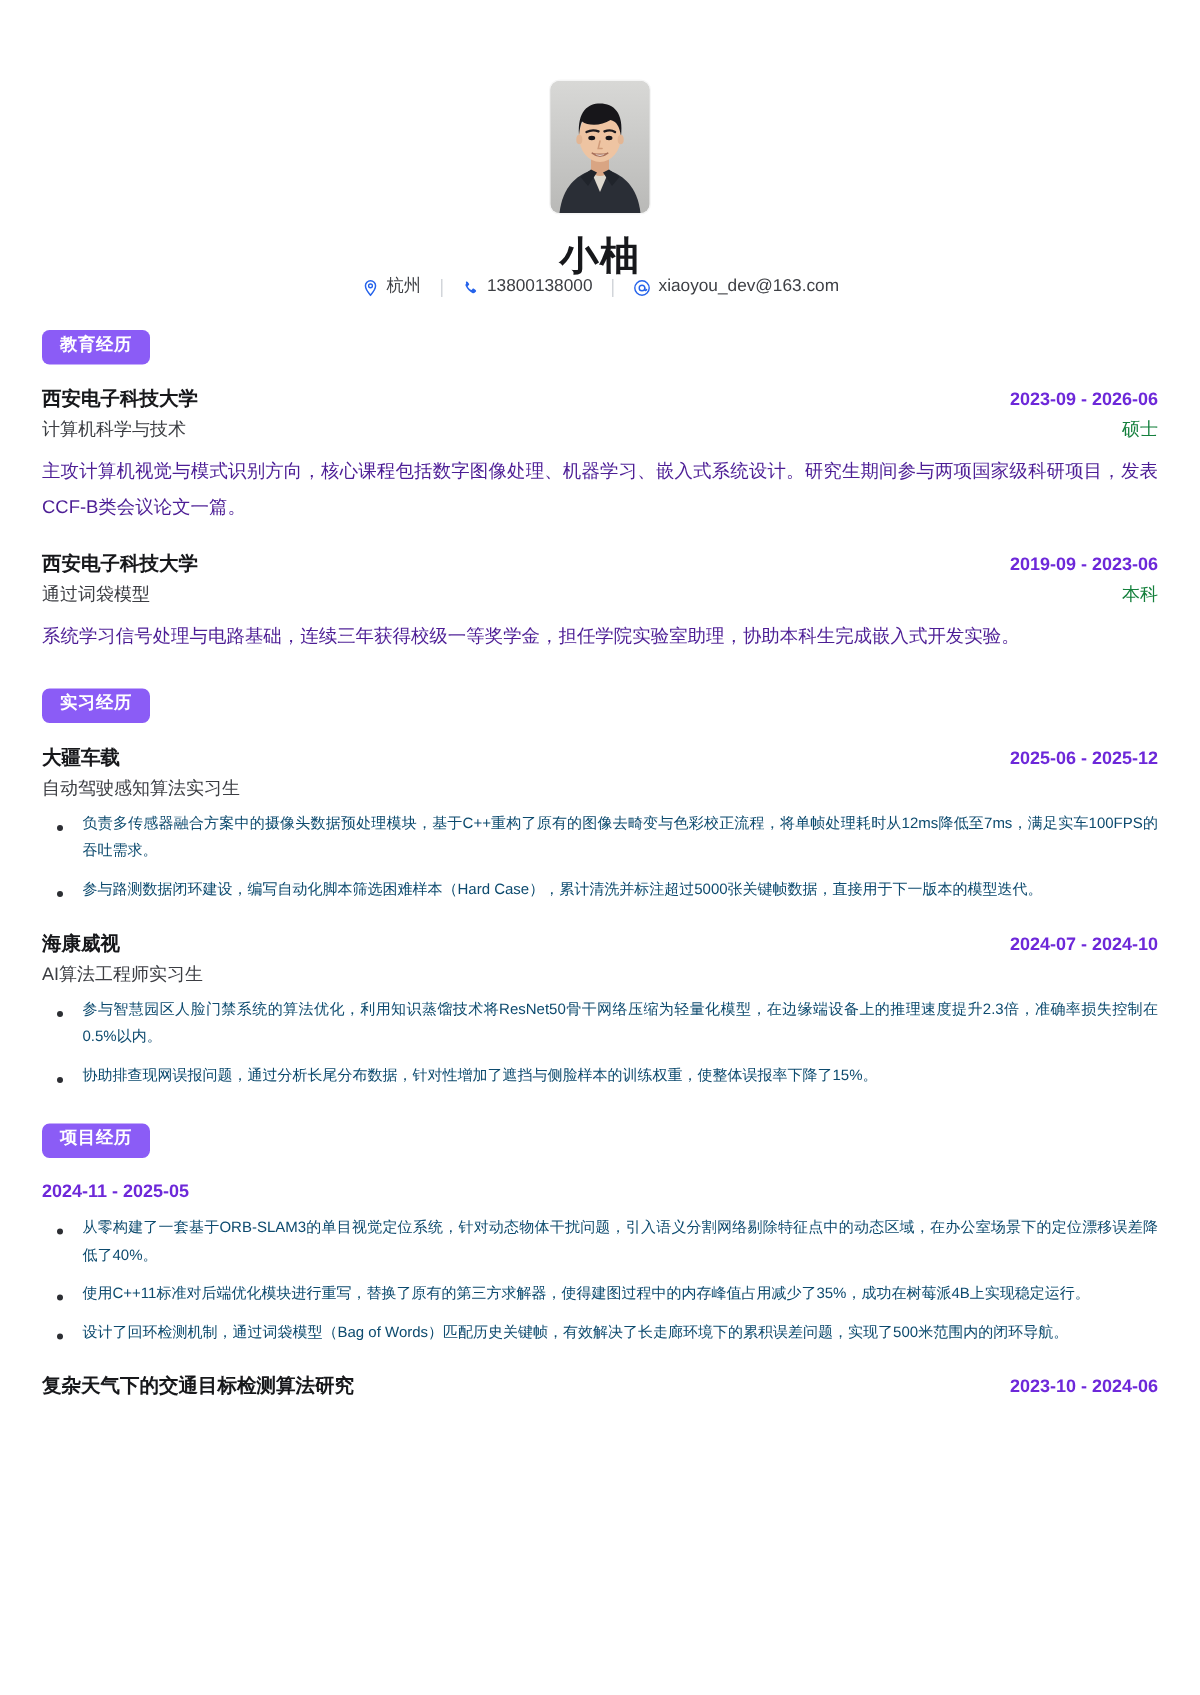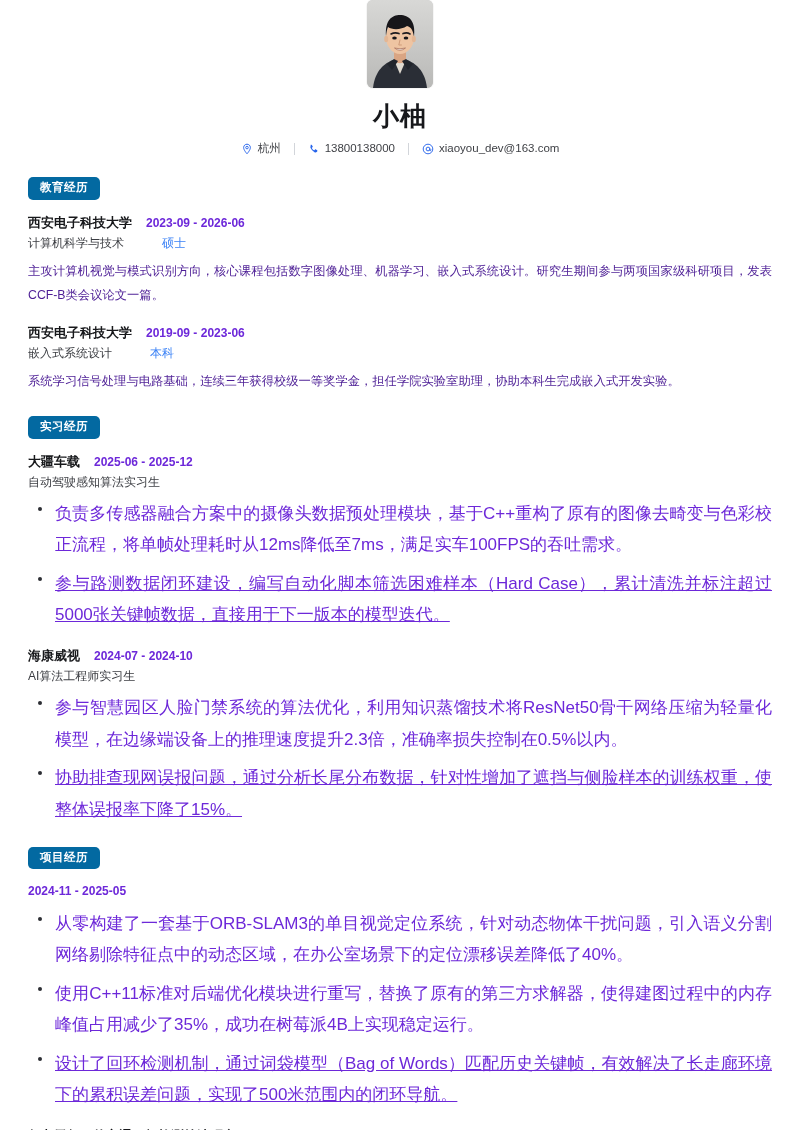--- a/index.html
+++ b/index.html
@@ -19,20 +19,21 @@
     width: 800px;
     min-height: 1130px;
     background: #ffffff;
     padding: 0 28px 0 28px;
     position: relative;
     overflow: hidden;
   }
 
   
   .header {
+    padding-top: 54px;
     text-align: center;
   }
   .avatar {
     width: 66px;
     height: 88px;
     margin: 0 auto;
     border-radius: 6px;
     overflow: hidden;
     background: #c9c9c7;
     position: relative;
@@ -43,21 +44,20 @@
   .name {
     font-size: 26px;
     font-weight: 700;
     letter-spacing: 1px;
     margin-top: 13px;
     color: #17181b;
     line-height: 1.2;
   }
 
   .contacts {
-    margin-top: 11px;
     display: flex;
     justify-content: center;
     align-items: center;
     gap: 0px;
     font-size: 11.5px;
     color: #3d3f44;
   }
   .contact {
     display: inline-flex;
     align-items: center;
@@ -75,35 +75,35 @@
     height: 12px;
     display: inline-block;
     flex: 0 0 auto;
   }
   .cicon svg { display:block; width: 12px; height: 12px; }
 
   
   .section { margin-top: 22px; }
   .section-badge {
     display: inline-block;
-    background: #0369a1;
+    background: #8b5cf6;
     color: #ffffff;
     font-size: 11.5px;
     font-weight: 700;
     letter-spacing: 0.5px;
     border-radius: 5px;
     padding: 5px 12px 6px 12px;
     line-height: 1;
   }
 
   .entry { margin-top: 14px; }
   .entry-row {
     display: flex;
     align-items: baseline;
-    justify-content: flex-start;
+    justify-content: space-between;
     gap: 14px;
   }
   .entry-title {
     font-size: 13px;
     font-weight: 700;
     color: #17181b;
     line-height: 1.45;
   }
   .entry-date {
     font-size: 12px;
@@ -113,21 +113,21 @@
     line-height: 1.45;
   }
   .entry-sub {
     font-size: 12px;
     color: #3b3d42;
     line-height: 1.5;
     margin-top: 1px;
   }
   .entry-right {
     font-size: 12px;
-    color: #3b82f6;
+    color: #15803d;
     white-space: nowrap;
     line-height: 1.5;
     margin-top: 1px;
     margin-left: 24px;
   }
 
   .desc {
     font-size: 12.3px;
     color: #4c1d95;
     line-height: 1.95;
@@ -136,27 +136,27 @@
   }
 
   ul.bullets {
     list-style: none;
     margin: 7px 0 0 0;
     padding: 0;
   }
   ul.bullets > li {
     position: relative;
     padding-left: 27px;
-    font-size: 17px;
-    color: #6d28d9;
+    font-size: 10px;
+    color: #0c4a6e;
     line-height: 1.85;
     margin-bottom: 7px;
     text-align: justify;
   }
-  ul.bullets > li:last-child { margin-bottom: 0; text-decoration: underline; }
+  ul.bullets > li:last-child { margin-bottom: 0; }
   ul.bullets > li::before {
     content: "";
     position: absolute;
     left: 10px;
     top: 9px;
     width: 4px;
     height: 4px;
     border-radius: 50%;
     background: #2c2e33;
   }
@@ -263,21 +263,21 @@
       </div>
       <div class="desc">主攻计算机视觉与模式识别方向，核心课程包括数字图像处理、机器学习、嵌入式系统设计。研究生期间参与两项国家级科研项目，发表CCF-B类会议论文一篇。</div>
     </div>
 
     <div class="entry">
       <div class="entry-row">
         <div class="entry-title">西安电子科技大学</div>
         <div class="entry-date">2019-09 - 2023-06</div>
       </div>
       <div class="entry-row">
-        <div class="entry-sub">嵌入式系统设计</div>
+        <div class="entry-sub">通过词袋模型</div>
         <div class="entry-right">本科</div>
       </div>
       <div class="desc">系统学习信号处理与电路基础，连续三年获得校级一等奖学金，担任学院实验室助理，协助本科生完成嵌入式开发实验。</div>
     </div>
   </div>
 
   <div class="section">
     <span class="section-badge">实习经历</span>
 
     <div class="entry">

